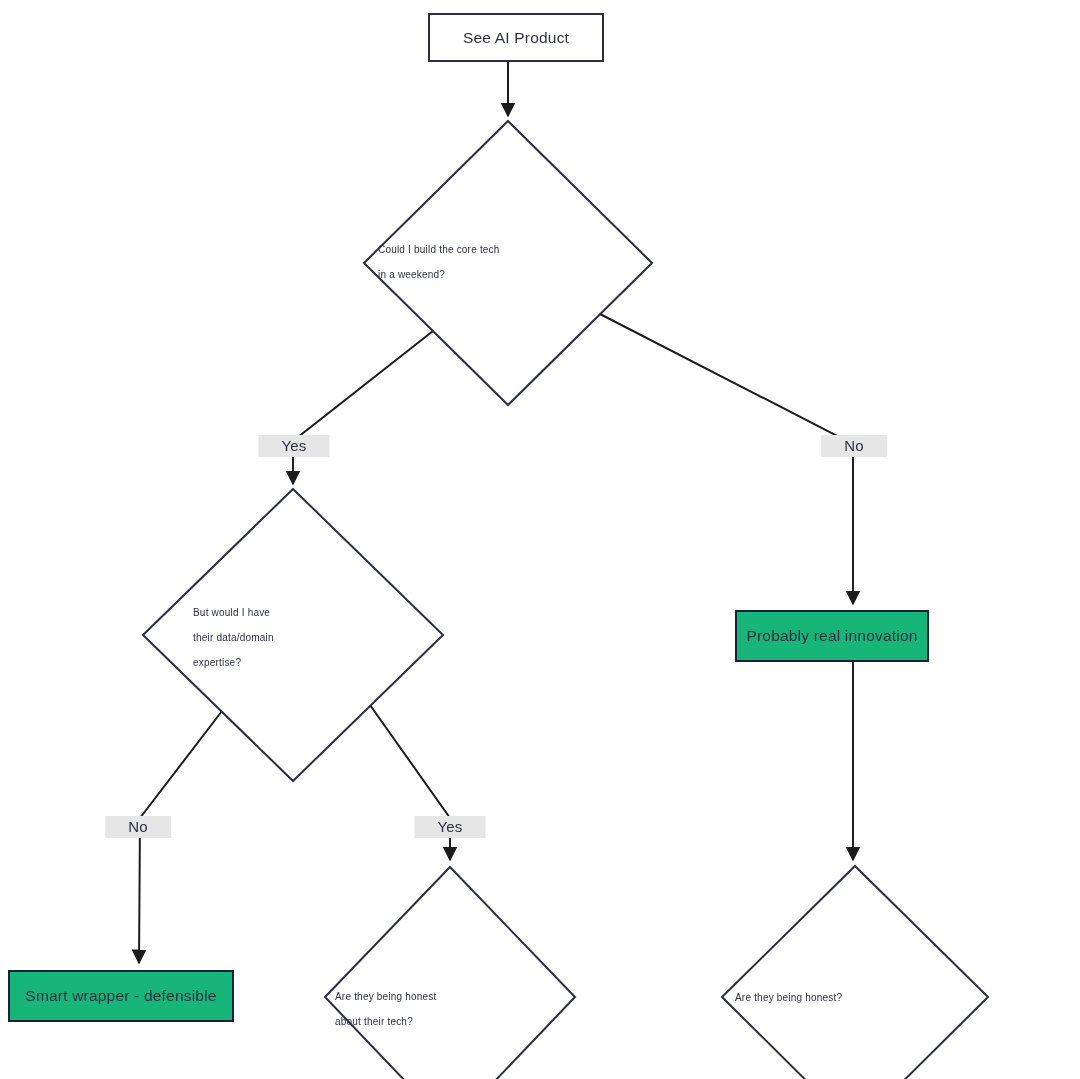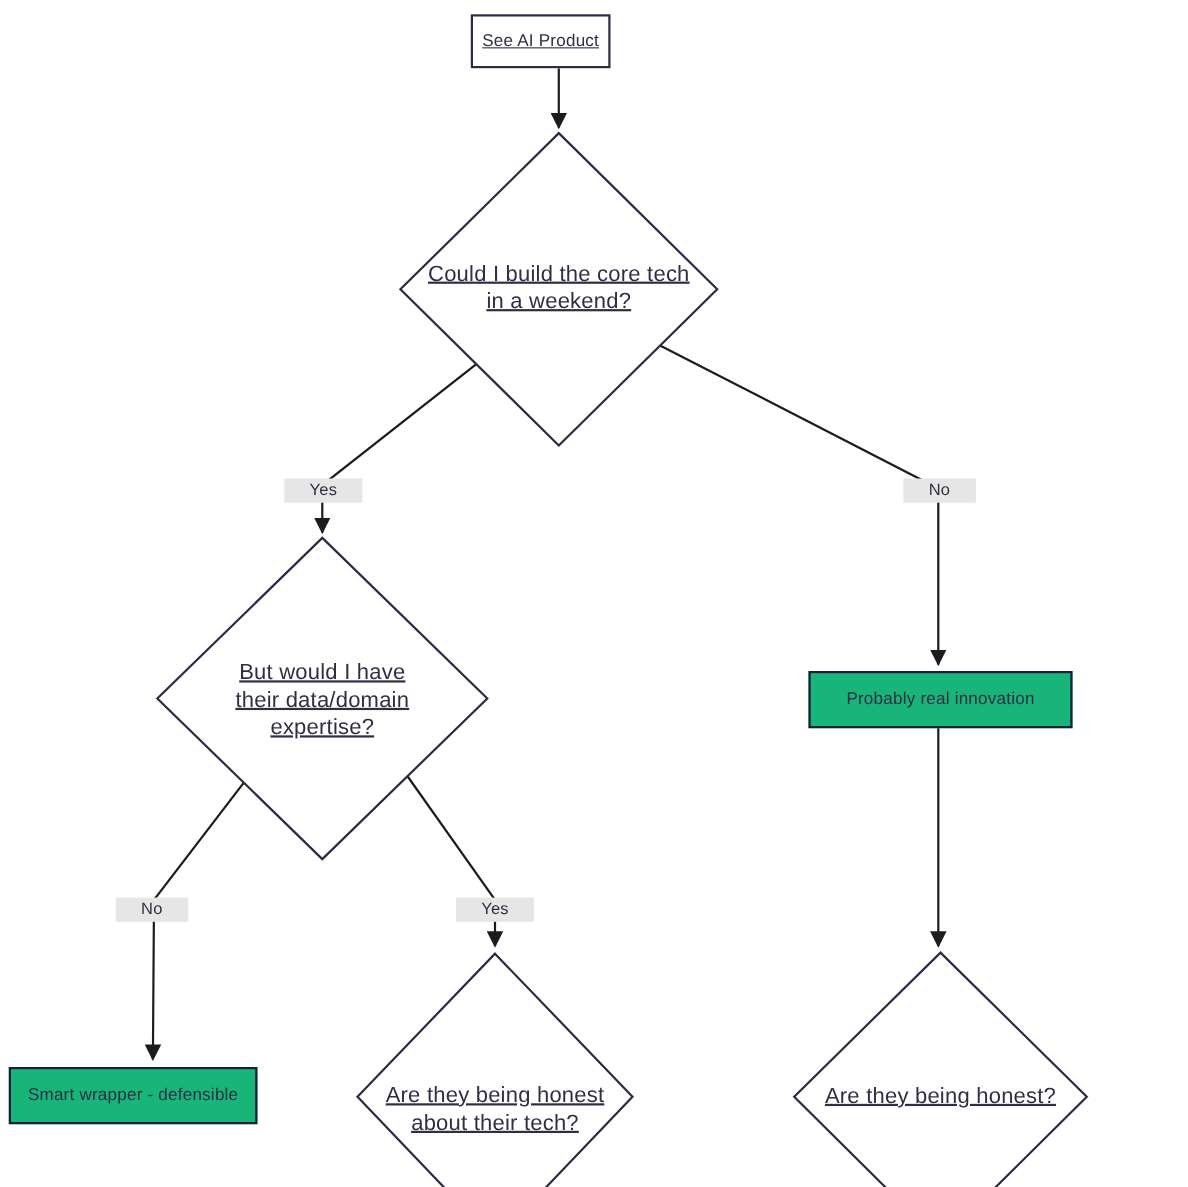--- a/index.html
+++ b/index.html
@@ -22,29 +22,27 @@
     width: 1080px;
     height: 1079px;
     background: var(--background);
     overflow: hidden;
   }
   .canvas svg { position: absolute; left: 0; top: 0; }
 
   .node-text {
     position: absolute;
     transform: translate(-50%, -50%);
-    text-align: center;
     white-space: pre-line;
     color: var(--text);
-    font-size: 20px;
+    font-size: 10px;
     font-weight: 500;
     line-height: 25px;
     letter-spacing: 0.2px;
     pointer-events: none;
-    text-decoration: underline;
   }
   .rect-node {
     position: absolute;
     box-sizing: border-box;
     display: flex;
     align-items: center;
     justify-content: center;
     text-align: center;
     background: var(--node-fill);
     border: 2px solid var(--node-border);
@@ -87,25 +85,25 @@
     <path d="M 222 711 L 140 818 L 139 963" fill="none" stroke-width="2" marker-end="url(#arrow)" style="stroke: var(--edge);"></path>
     <path d="M 370 705 L 450 818 L 450 860" fill="none" stroke-width="2" marker-end="url(#arrow)" style="stroke: var(--edge);"></path>
     <path d="M 853 662 L 853 860" fill="none" stroke-width="2" marker-end="url(#arrow)" style="stroke: var(--edge);"></path>
 
     <polygon points="508,121 652,263 508,405 364,263" stroke-width="2" style="fill: var(--node-fill); stroke: var(--node-border);"></polygon>
     <polygon points="293,489 443,635 293,781 143,635" stroke-width="2" style="fill: var(--node-fill); stroke: var(--node-border);"></polygon>
     <polygon points="450,867 575,997 450,1128 325,997" stroke-width="2" style="fill: var(--node-fill); stroke: var(--node-border);"></polygon>
     <polygon points="855,866 988,997 855,1129 722,997" stroke-width="2" style="fill: var(--node-fill); stroke: var(--node-border);"></polygon>
   </svg>
 
-  <div class="rect-node" style="left: 428px; top: 13px; width: 127px; height: 49px; text-decoration: underline;">
+  <div class="rect-node" style="left: 428px; top: 13px; width: 176px; height: 49px;">
     <span>See AI Product</span>
   </div>
 
-  <div class="rect-node outcome-node" style="left: 735px; top: 610px; width: 240px; height: 52px;">
+  <div class="rect-node outcome-node" style="left: 735px; top: 610px; width: 194px; height: 52px;">
     <span>Probably real innovation</span>
   </div>
   <div class="rect-node outcome-node" style="left: 8px; top: 970px; width: 226px; height: 52px;">
     <span>Smart wrapper - defensible</span>
   </div>
 
   <div class="node-text" style="left: 508px; top: 262px; width: 260px;">Could I build the core tech
 in a weekend?</div>
   <div class="node-text" style="left: 293px; top: 637px; width: 200px;">But would I have
 their data/domain

